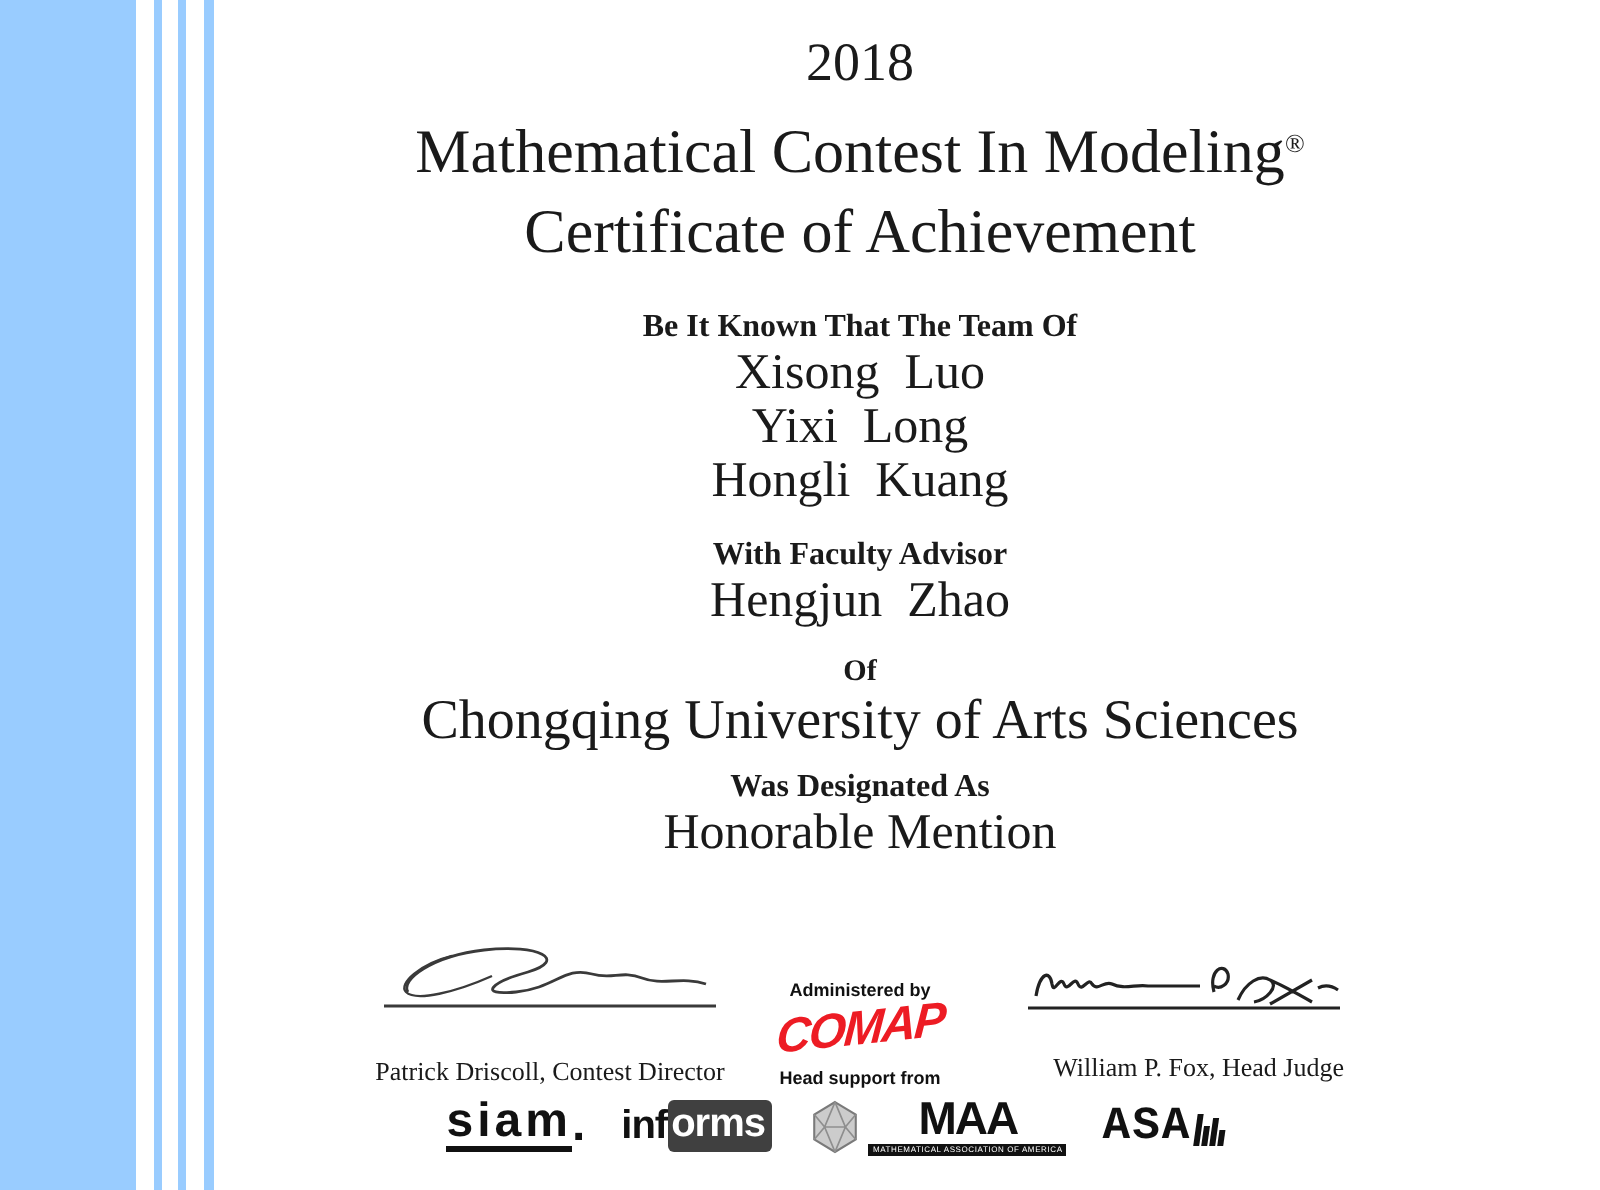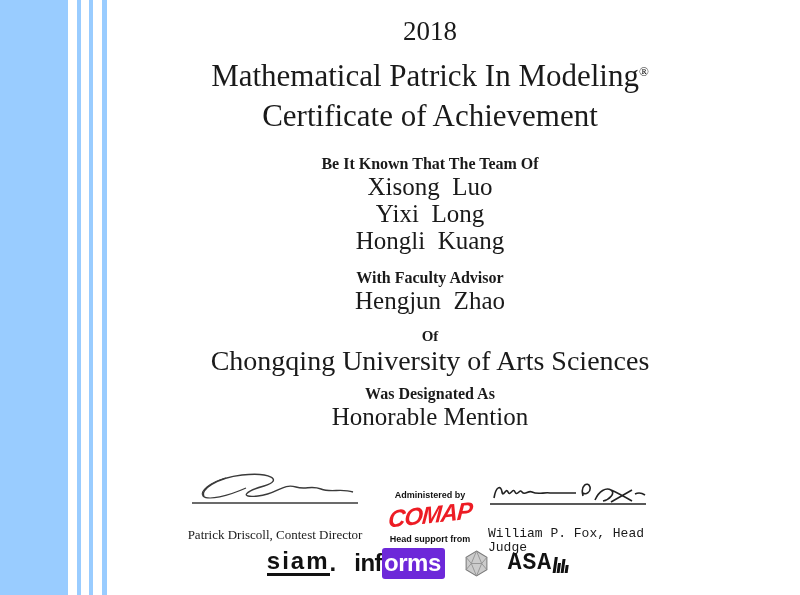--- a/index.html
+++ b/index.html
@@ -24,39 +24,39 @@
   .lbl-advisor  { margin-top:14px; }
   .lbl-of       { margin-top:13px; font-size:15px; line-height:18px; }
   .lbl-desig    { margin-top:8px; }
   .name      { font-size:25px; line-height:27px; white-space:pre; }
   .inst      { font-size:28px; line-height:31px; }
   .desig     { font-size:25px; line-height:28px; }
 
   
   .sig-row { position:absolute; left:0; top:462px; width:800px; height:80px; }
   .sig-left  { position:absolute; left:183px; top:4px;  width:184px; text-align:center; }
-  .sig-right { position:absolute; left:488px; top:12px; width:184px; text-align:left;font-family:Liberation Mono, monospace; }
+  .sig-right { position:absolute; left:488px; top:12px; width:184px; text-align:right; }
   .sig-caption { font-size:13px; line-height:14px; margin-top:14px; }
   .sig-center { position:absolute; left:360px; top:28px; width:140px; text-align:center;
                 font-family:"Liberation Sans", sans-serif; }
   .admin, .support { font-size:9px; font-weight:bold; color:#111; }
   .comap { display:inline-block; margin-top:1px; font-size:24px; font-weight:bold; font-style:italic;
            color:#ed1c24; letter-spacing:-1px; transform:rotate(-6deg) skewX(-10deg); }
   .support { display:block; margin-top:5px; }
 
   
   .logos { position:absolute; left:40px; right:4px; top:544px; height:38px;
            display:flex; justify-content:center; align-items:center; gap:18px;
            font-family:"Liberation Sans", sans-serif; color:#111; }
   .logo { display:flex; align-items:center; }
   .siam-text { font-size:24px; font-weight:bold; letter-spacing:2px; line-height:0.95;
                border-bottom:3px solid #111; padding-bottom:0px; }
   .siam-dot { font-size:24px; font-weight:bold; }
-  .informs { font-size:24px; font-weight:bold; letter-spacing:-0.5px; }
-  .informs .boxed { background:#6d28d9; color:#fff; padding:1px 4px 2px 2px; border-radius:3px; }
+  .informs { font-size:20px; font-weight:bold; letter-spacing:-0.5px; }
+  .informs .boxed { background:#404040; color:#fff; padding:1px 4px 2px 2px; border-radius:3px; }
   .maa { gap:3px; }
   .maa-txt { display:flex; flex-direction:column; align-items:center; line-height:1; }
   .maa-label { font-size:23px; font-weight:bold; letter-spacing:-1px; }
   .maa-sub { font-size:4px; background:#111; color:#fff; padding:1px 2px; margin-top:1px;
              white-space:nowrap; letter-spacing:0.3px; }
   .asa-label { font-family:Liberation Mono, monospace; font-size:23px; font-weight:bold; letter-spacing:1px; }
   .asa-bars { display:inline-flex; align-items:flex-end; gap:1px; margin-left:2px;
               transform:skewX(-8deg); height:20px; }
   .asa-bars i { display:block; width:3px; background:#111; }
   .asa-bars i:nth-child(1){height:16px;} .asa-bars i:nth-child(2){height:10px;}
@@ -66,21 +66,21 @@
 <body>
 
 <div class="band"></div>
 <div class="stripe s1"></div>
 <div class="stripe s2"></div>
 <div class="stripe s3"></div>
 
 <div class="content">
   <div class="year">2018</div>
   <div class="title">
-    <span>Mathematical Patrick In Modeling</span><span class="reg">®</span>
+    <span>Mathematical Contest In Modeling</span><span class="reg">®</span>
   </div>
   <div class="subtitle">Certificate of Achievement</div>
 
   <div class="small-label lbl-team">Be It Known That The Team Of</div>
   <div class="name">Xisong  Luo</div>
   <div class="name">Yixi  Long</div>
   <div class="name">Hongli  Kuang</div>
 
   <div class="small-label lbl-advisor">With Faculty Advisor</div>
   <div class="name">Hengjun  Zhao</div>
@@ -128,20 +128,24 @@
   <div class="logo informs">
     <span>inf</span>
       <span class="boxed">orms</span>
   </div>
 
   <div class="logo maa">
     <svg width="27" height="27" viewBox="0 0 26 26">
       <polygon points="13,1 23,7 23,19 13,25 3,19 3,7" fill="#cccccc" stroke="#7a7a7a" stroke-width="1"></polygon>
       <path d="M13,1 L8,13 L13,25 M13,1 L18,13 L13,25 M3,7 L8,13 L3,19 M23,7 L18,13 L23,19 M8,13 L18,13" fill="none" stroke="#8e8e8e" stroke-width="0.8"></path>
     </svg>
+    <div class="maa-txt">
+      <span class="maa-label">MAA</span>
+      <span class="maa-sub">MATHEMATICAL ASSOCIATION OF AMERICA</span>
+    </div>
   </div>
 
   <div class="logo">
     <span class="asa-label">ASA</span>
     <span class="asa-bars">
         <i></i>
         <i></i>
         <i></i>
         <i></i>
       </span>

